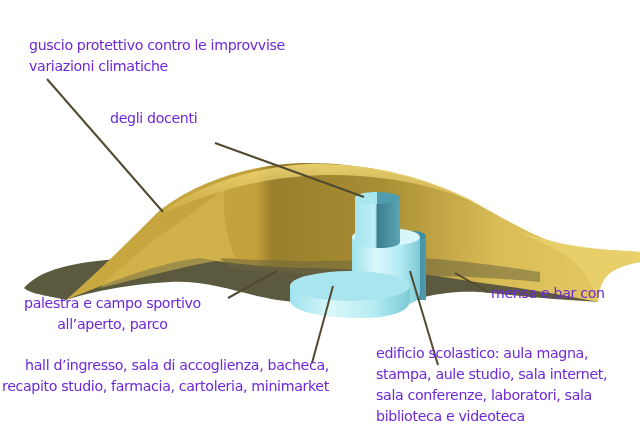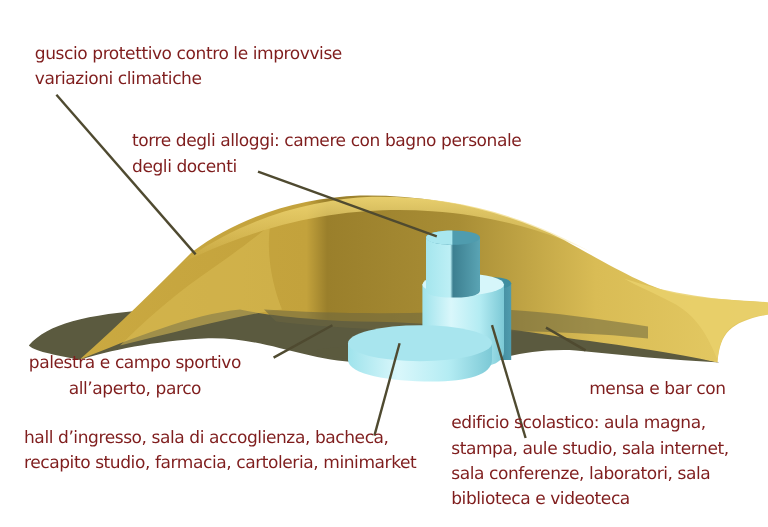--- a/index.html
+++ b/index.html
@@ -7,32 +7,32 @@
     position: relative;
     width: 640px;
     height: 439px;
     overflow: hidden;
     background: #ffffff;
     font-family: "DejaVu Sans", sans-serif;
   }
   svg.art { position: absolute; left: 0; top: 0; }
   .label {
     position: absolute;
-    color: #7f1d1d;
+    color: #6d28d9;
     font-size: 14.2px;
     line-height: 21px;
     letter-spacing: -0.35px;
     white-space: nowrap;
   }
   .label span { display: block; }
   #lbl-shell    { left: 29px;  top: 35px; }
   #lbl-tower    { left: 110px; top: 108px; }
   #lbl-gym      { left: 24px;  top: 293px; text-align: center; }
-  #lbl-mensa    { left: 491px; top: 283px; margin-top: 31px; }
-  #lbl-hall     { left: 20px;  top: 355px; }
+  #lbl-mensa    { left: 491px; top: 283px; }
+  #lbl-hall     { left: 2px;  top: 355px; text-align: right; }
   #lbl-school   { left: 376px; top: 343px; }
 </style>
 </head>
 <body>
 
 <div id="stage">
 
   <svg class="art" width="640" height="439" viewBox="0 0 640 439">
     <defs>
       <linearGradient id="domeGrad" x1="0" y1="0" x2="1" y2="0">
@@ -112,21 +112,20 @@
       <line x1="488" y1="292" x2="455" y2="273"></line>
     </g>
   </svg>
 
   <div class="label" id="lbl-shell">
     <span>guscio protettivo contro le improvvise</span>
     <span>variazioni climatiche</span>
   </div>
 
   <div class="label" id="lbl-tower">
-    <span>torre degli alloggi: camere con bagno personale</span>
     <span>degli docenti</span>
   </div>
 
   <div class="label" id="lbl-gym">
     <span>palestra e campo sportivo</span>
     <span>all’aperto, parco</span>
   </div>
 
   <div class="label" id="lbl-mensa">
     <span>mensa e bar con</span>

